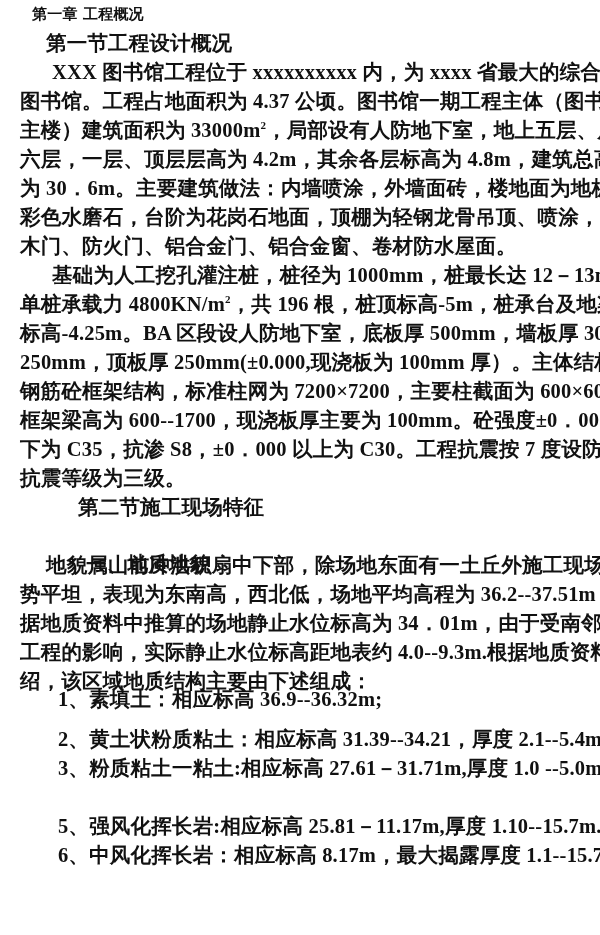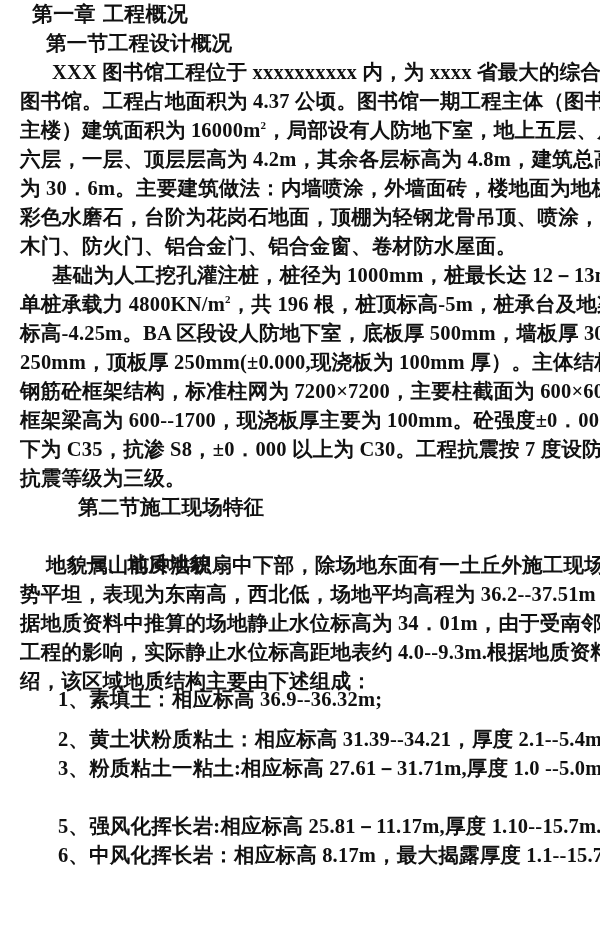--- a/index.html
+++ b/index.html
@@ -3,38 +3,38 @@
 <meta charset="utf-8">
 <style>
   html, body { margin: 0; padding: 0; background: #ffffff; }
   body { width: 600px; height: 935px; overflow: hidden; position: relative;
          font-family: "Liberation Serif", "DejaVu Serif", serif; color: #111; }
   .page { position: absolute; left: 0; top: 0; width: 600px; height: 935px; }
   .line { position: absolute; left: 20px; width: 560px; white-space: nowrap;
           font-size: 20.5px; line-height: 29px; height: 29px; letter-spacing: 0.2px; font-weight: bold; }
   .just { text-align: justify; text-align-last: justify; }
   .chapter { font-family: "DejaVu Sans", "Liberation Sans", sans-serif; font-weight: bold;
-             font-size: 21px; left: 32px; width: auto; }
+             font-size: 15px; left: 32px; width: auto; }
   .ind1 { left: 46px; width: 532px; }
   .ind2 { left: 52px; width: 526px; }
   .ind3 { left: 58px; width: 520px; }
   sup { font-size: 11px; line-height: 0; vertical-align: 8px; }
 </style>
 </head>
 <body>
 
 <div class="page">
 
   <div class="line chapter" style="top:0px;">第一章  工程概况</div>
 
   <div class="line ind1" style="top:29px;">第一节工程设计概况</div>
 
   <div class="line ind2 just" style="top:58px;">XXX 图书馆工程位于 xxxxxxxxxx 内，为 xxxx 省最大的综合性</div>
   <div class="line just" style="top:87px;">图书馆。工程占地面积为 4.37 公顷。图书馆一期工程主体（图书馆</div>
-  <div class="line just" style="top:116px;"><span>主楼）建筑面积为 16000m</span><sup>2</sup><span>，局部设有人防地下室，地上五层、局部</span></div>
+  <div class="line just" style="top:116px;"><span>主楼）建筑面积为 33000m</span><sup>2</sup><span>，局部设有人防地下室，地上五层、局部</span></div>
   <div class="line just" style="top:145px;">六层，一层、顶层层高为 4.2m，其余各层标高为 4.8m，建筑总高度</div>
   <div class="line just" style="top:174px;">为 30．6m。主要建筑做法：内墙喷涂，外墙面砖，楼地面为地板砖、</div>
   <div class="line just" style="top:203px;">彩色水磨石，台阶为花岗石地面，顶棚为轻钢龙骨吊顶、喷涂，门有</div>
   <div class="line" style="top:232px;">木门、防火门、铝合金门、铝合金窗、卷材防水屋面。</div>
 
   <div class="line ind2 just" style="top:261px;">基础为人工挖孔灌注桩，桩径为 1000mm，桩最长达 12－13m，</div>
   <div class="line just" style="top:290px;"><span>单桩承载力 4800KN/m</span><sup>2</sup><span>，共 196 根，桩顶标高-5m，桩承台及地梁顶</span></div>
   <div class="line just" style="top:319px;">标高-4.25m。BA 区段设人防地下室，底板厚 500mm，墙板厚 300mm，</div>
   <div class="line just" style="top:348px;">250mm，顶板厚 250mm(±0.000,现浇板为 100mm 厚）。主体结构为</div>
   <div class="line just" style="top:377px;">钢筋砼框架结构，标准柱网为 7200×7200，主要柱截面为 600×600，</div>

